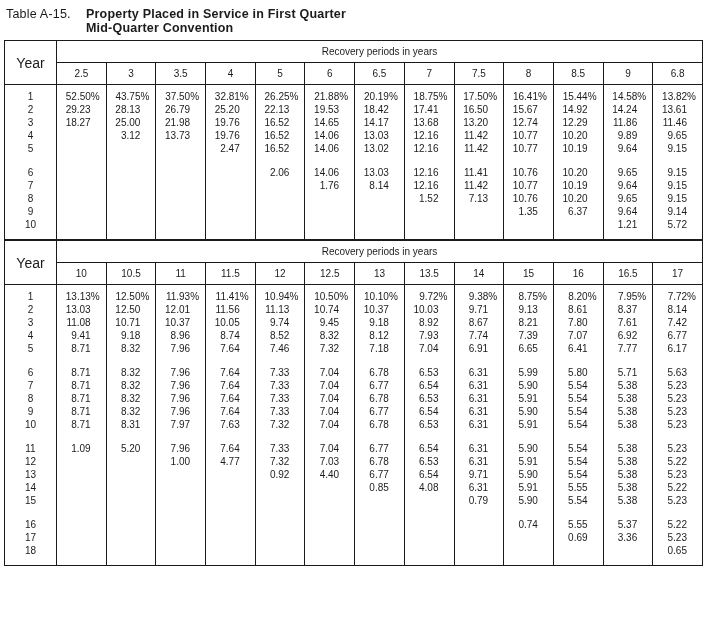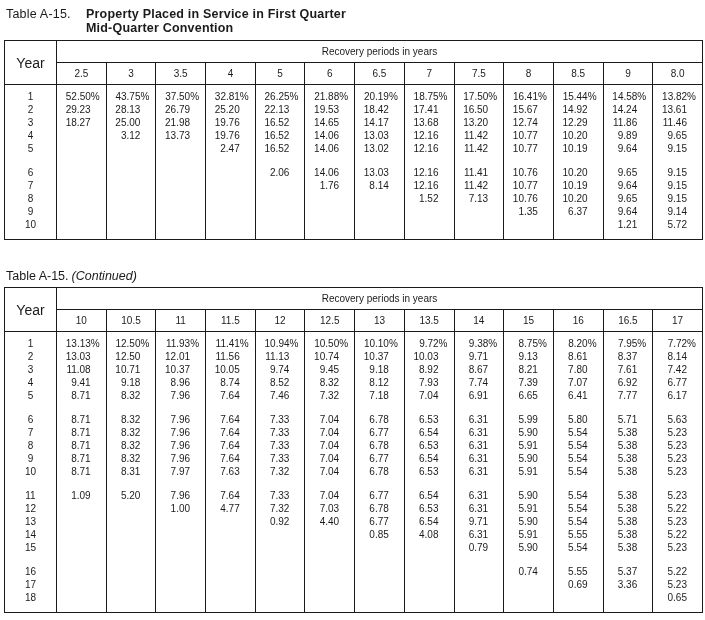--- a/index.html
+++ b/index.html
@@ -82,21 +82,21 @@
           <th class="col-h">3.5</th>
           <th class="col-h">4</th>
           <th class="col-h">5</th>
           <th class="col-h">6</th>
           <th class="col-h">6.5</th>
           <th class="col-h">7</th>
           <th class="col-h">7.5</th>
           <th class="col-h">8</th>
           <th class="col-h">8.5</th>
           <th class="col-h">9</th>
-          <th class="col-h">8.0</th>
+          <th class="col-h">6.8</th>
         </tr>
       </thead>
       <tbody>
         <tr class="pct first">
           <td class="year">1</td>
           <td class="val">52.50%</td>
           <td class="val">43.75%</td>
           <td class="val">37.50%</td>
           <td class="val">32.81%</td>
           <td class="val">26.25%</td>
@@ -265,23 +265,20 @@
           <td class="val"></td>
           <td class="val"></td>
           <td class="val"></td>
           <td class="val"></td>
           <td class="val">1.21</td>
           <td class="val">5.72</td>
         </tr>
       </tbody>
     </table>
 
-  <div class="continued">
-    <span>Table A-15.</span><span class="ital">(Continued)</span>
-  </div>
 
   <table class="data">
       <colgroup>
         <col class="year-col">
         <col>
         <col>
         <col>
         <col>
         <col>
         <col>

